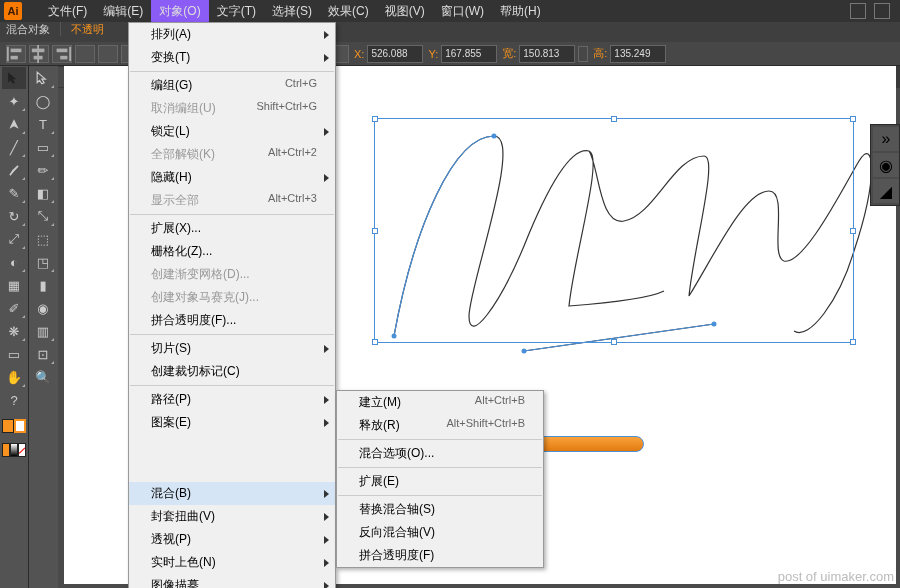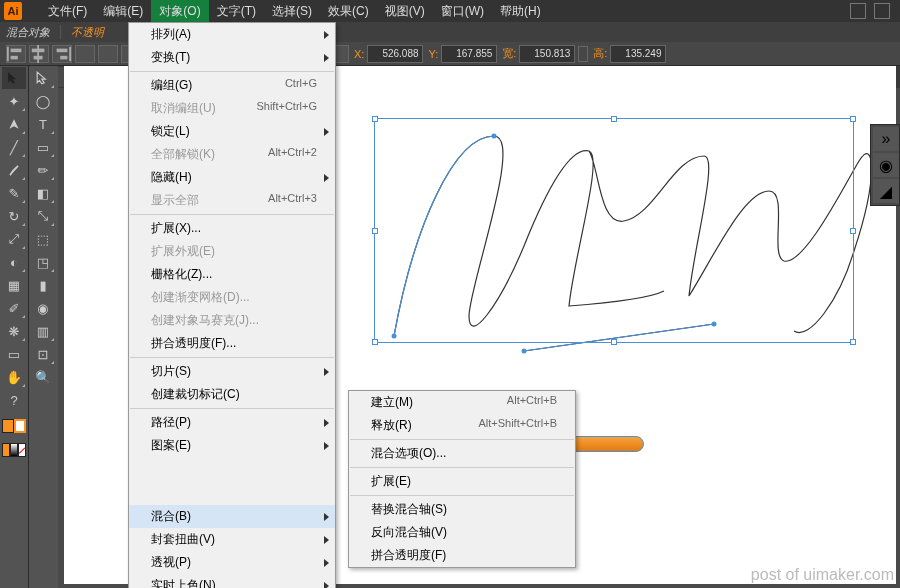--- a/index.html
+++ b/index.html
@@ -2,34 +2,34 @@
 <html><head>
 <meta charset="utf-8">
 <style>
 * { margin: 0; padding: 0; box-sizing: border-box; font-family: "Microsoft YaHei", Arial, sans-serif; }
 body { width: 900px; height: 588px; background: #4a4a4a; overflow: hidden; position: relative; }
 
 
 .menubar { height: 22px; background: #333; display: flex; align-items: center; padding-left: 4px; }
 .ai-logo { width: 18px; height: 18px; background: #f97a00; color: #3a1a00; font-weight: bold; font-size: 11px; display: flex; align-items: center; justify-content: center; border-radius: 2px; margin-right: 18px; }
 .menu-item { color: #ddd; font-size: 12px; padding: 3px 8px; cursor: pointer; text-align: right; }
-.menu-item.active { background: #15803d; }
+.menu-item.active { background: #8b5cf6; }
 .menubar-right { margin-left: auto; display: flex; align-items: center; gap: 8px; padding-right: 10px; }
 .menubar-icon { width: 16px; height: 16px; border: 1px solid #777; }
 
 
-.optbar { height: 20px; background: #3f3f3f; display: flex; align-items: center; padding: 0 6px; color: #ccc; font-size: 11px; gap: 7px; font-style: italic; }
+.optbar { height: 20px; background: #3f3f3f; display: flex; padding: 0 6px; color: #ccc; font-size: 11px; gap: 7px; }
 .optbar .orange { color: #f7931e; }
 .optbar-sep { width: 1px; height: 14px; background: #555; margin: 0 3px; }
 
 
 .ctrlbar { height: 24px; background: #474747; border-bottom: 1px solid #2a2a2a; display: flex; align-items: center; padding: 0 6px; gap: 3px; }
 .ctrl-btn { width: 20px; height: 18px; background: #505050; border: 1px solid #666; display: flex; align-items: center; justify-content: center; }
 .ctrl-sep { width: 1px; height: 16px; background: #2a2a2a; margin: 0 2px; }
-.numfield { width: 56px; height: 18px; background: #333; border: 1px solid #666; color: #ddd; font-size: 10px; padding: 0 14px; display: flex; align-items: center; }
+.numfield { width: 56px; height: 18px; background: #333; border: 1px solid #666; color: #ddd; font-size: 10px; padding: 0 3px; display: flex; align-items: center; }
 .numlbl { color: #f7931e; font-size: 11px; margin-left: 2px; }
 .link-icon { width: 10px; height: 16px; border: 1px solid #666; }
 
 
 .work { position: absolute; top: 66px; left: 0; right: 0; bottom: 0; display: flex; }
 
 
 .leftcol { width: 58px; background: #434343; display: flex; }
 .toolstrip { width: 29px; background: #535353; border-right: 1px solid #2a2a2a; }
 .toolstrip.r { border-right: none; }
@@ -67,23 +67,23 @@
 
 .menu { position: absolute; background: #f0f0f0; border: 1px solid #999; box-shadow: 2px 2px 4px rgba(0,0,0,0.3); font-size: 12px; min-width: 200px; z-index: 100; }
 .mi { display: flex; justify-content: space-between; padding: 3px 18px 3px 22px; cursor: default; position: relative; }
 .mi.disabled { color: #999; }
 .mi.highlight { background: #d6e5f5; margin-top: 48px; }
 .mi .arrow { position: absolute; right: 6px; top: 50%; transform: translateY(-50%); width: 0; height: 0; border-top: 4px solid transparent; border-bottom: 4px solid transparent; border-left: 5px solid #333; }
 .mi .shortcut { color: #666; font-size: 11px; }
 .msep { height: 1px; background: #ccc; margin: 2px 1px; }
 
 .menu.main { left: 128px; top: 22px; width: 208px; }
-.menu.sub { left: 348px; top: 390px; width: 228px; }
-
-.watermark { position: absolute; right: 6px; bottom: 4px; font-size: 16px; color: #bbb; }
+.menu.sub { left: 336px; top: 390px; width: 208px; }
+
+.watermark { position: absolute; right: 6px; bottom: 4px; font-size: 13px; color: #bbb; }
 </style>
 </head>
 <body>
 
 <div class="menubar">
   <div class="ai-logo">Ai</div>
   <div id="menubar-items" style="display: flex;">
       <div class="menu-item">文件(F)</div>
       <div class="menu-item">编辑(E)</div>
       <div class="menu-item active">对象(O)</div>
@@ -289,23 +289,20 @@
       <span class="arrow"></span>
     </div>
     <div class="mi disabled">
       <span>显示全部</span>
       <span class="shortcut">Alt+Ctrl+3</span>
     </div>
     <div class="msep"></div>
     <div class="mi">
       <span>扩展(X)...</span>
     </div>
-    <div class="mi disabled">
-      <span>扩展外观(E)</span>
-    </div>
     <div class="mi">
       <span>栅格化(Z)...</span>
     </div>
     <div class="mi disabled">
       <span>创建渐变网格(D)...</span>
     </div>
     <div class="mi disabled">
       <span>创建对象马赛克(J)...</span>
     </div>
     <div class="mi">

